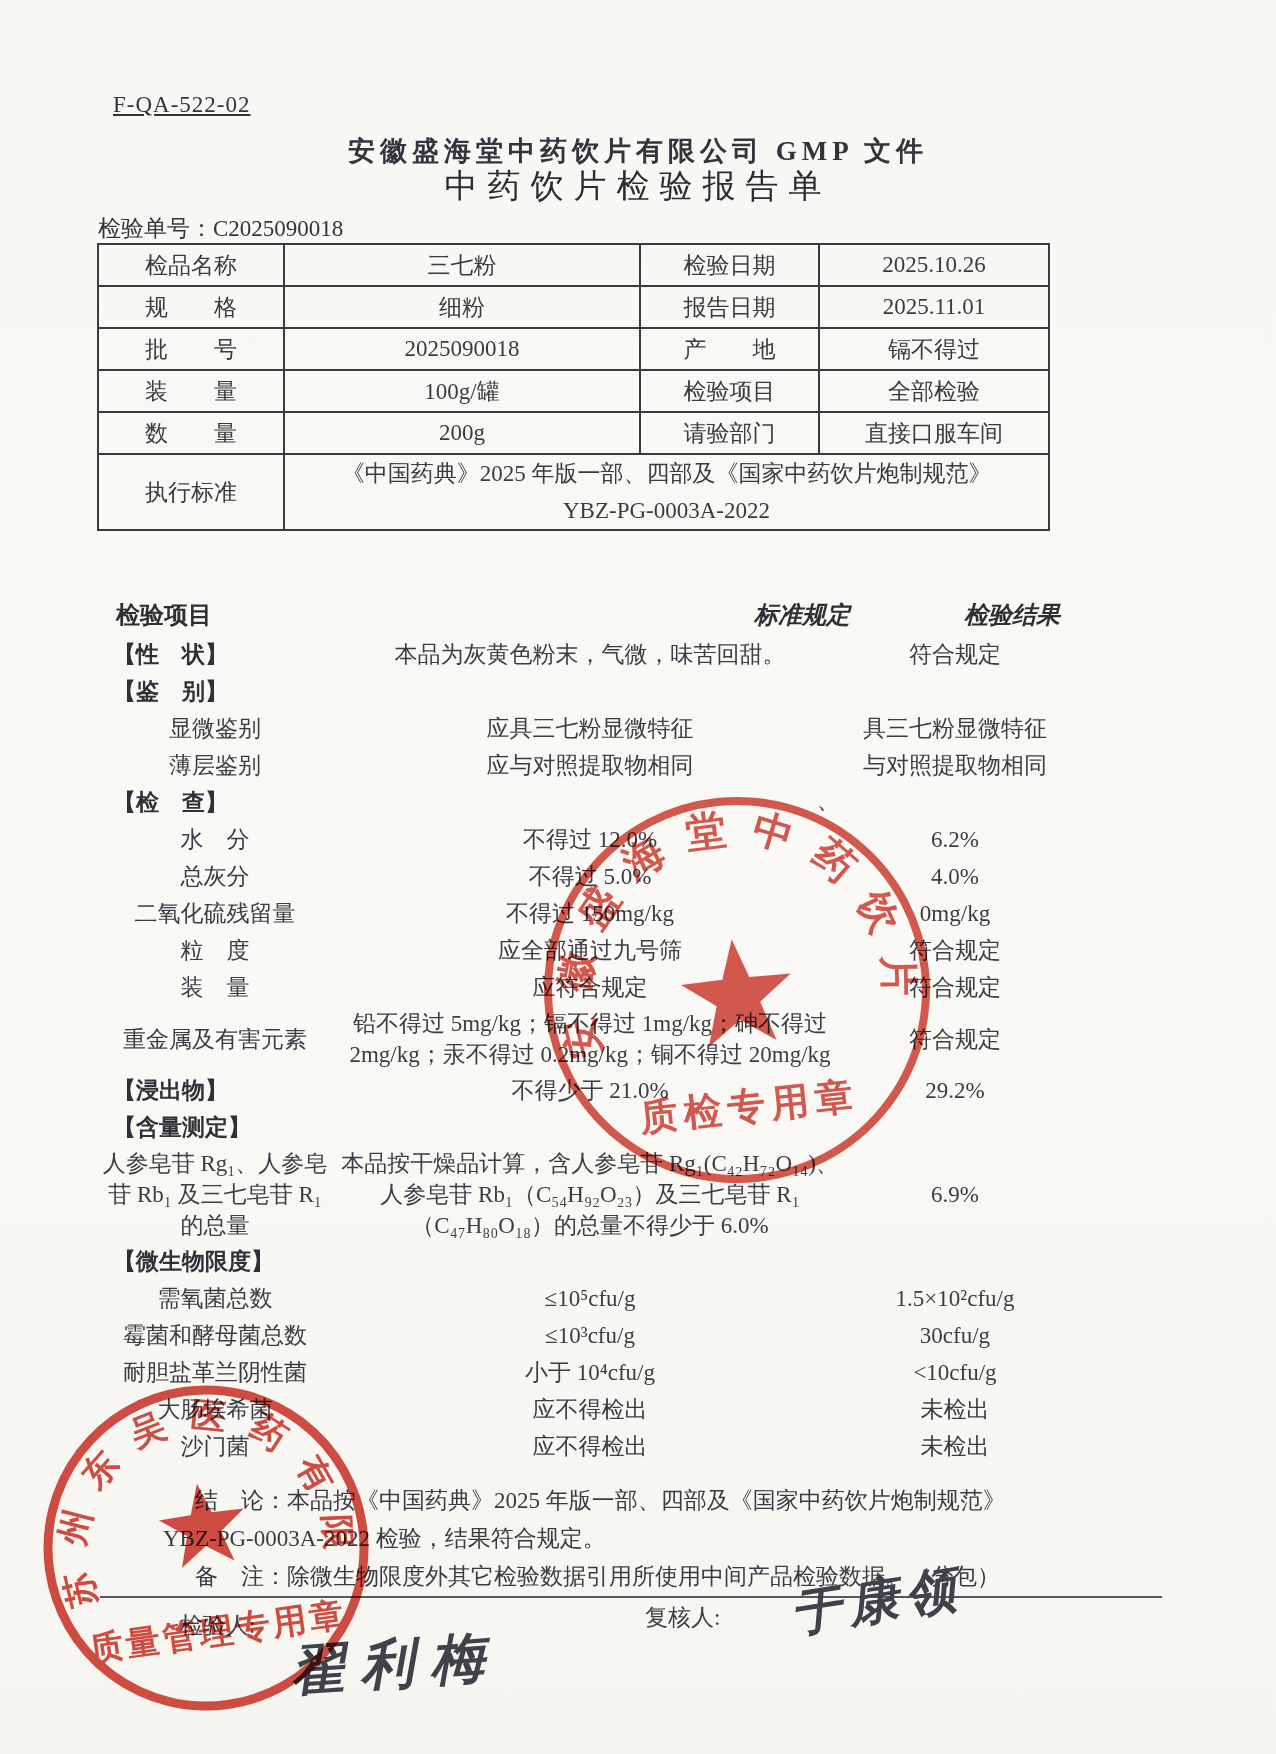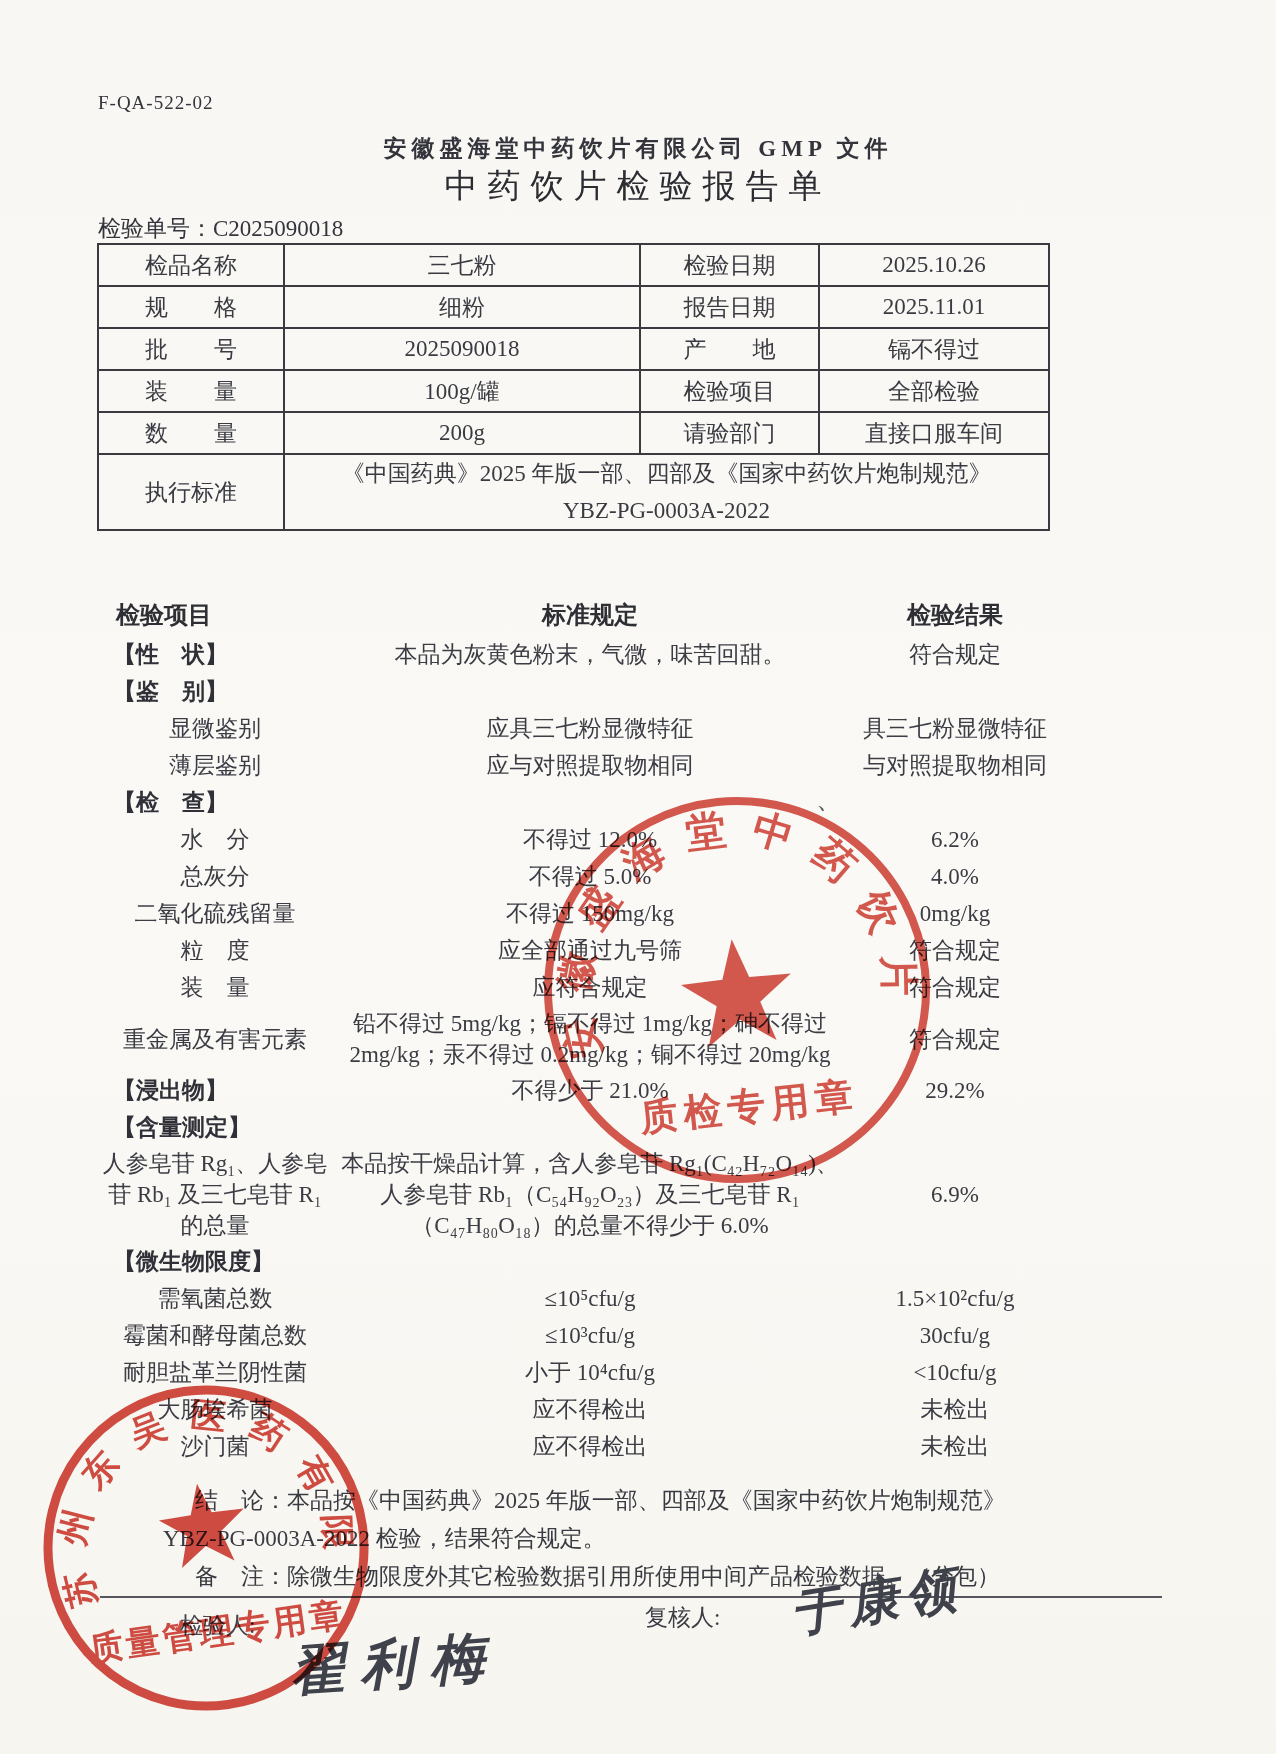--- a/index.html
+++ b/index.html
@@ -3,38 +3,38 @@
 <meta charset="utf-8">
 <style>
   html,body{margin:0;padding:0;background:#e9e7e2;}
   .page{
     position:relative;width:1276px;height:1754px;margin:0 auto;
     background:linear-gradient(180deg,#f8f7f3 0%,#faf9f5 55%,#f6f5f0 100%);
     font-family:"Liberation Serif","DejaVu Serif",serif;
     color:#34353c;overflow:hidden;
   }
   .abs{position:absolute;}
-  #form-code{left:98px;top:92px;font-size:19px;letter-spacing:1px;}
-  #company-line{left:0;top:133px;width:100%;text-align:center;font-size:23px;font-weight:600;letter-spacing:5px;}
+  #form-code{left:113px;top:92px;font-size:23px;letter-spacing:1px;text-decoration:underline;}
+  #company-line{left:0;top:133px;width:100%;text-align:center;font-size:27px;font-weight:600;letter-spacing:5px;}
   #doc-title{left:0;top:164px;width:100%;text-align:center;font-size:33px;font-weight:400;letter-spacing:10px;color:#2c2d33;}
   #report-no-line{left:98px;top:213px;font-size:23px;}
 
   table.info{
     position:absolute;left:97px;top:243px;border-collapse:collapse;
     font-size:23px;color:#3a3b42;table-layout:fixed;
   }
   table.info td{border:2px solid #3a3a40;padding:0 6px;height:40px;text-align:center;overflow:hidden;}
   td.w1{width:172px;} td.w2{width:342px;} td.w3{width:165px;} td.w4{width:216px;}
   td.exec-val{height:76px;margin-top:36px;}
   .exec-l1,.exec-l2{display:block;text-align:center;line-height:37px;}
 
   .res-wrap{position:absolute;left:100px;top:594px;width:960px;font-size:23px;color:#3b3c44;}
   .res-head{display:grid;grid-template-columns:230px 520px 210px;font-weight:700;color:#2e2f35;min-height:42px;align-items:center;font-size:24px;}
   .res-head .h1{text-align:left;padding-left:16px;}
-  .res-head .h2,.res-head .h3{text-align:center;}
+  .res-head .h2,.res-head .h3{text-align:right;font-style:italic;}
   .res-row{display:grid;grid-template-columns:230px 520px 210px;align-items:center;min-height:37px;}
   .res-row .c1{text-align:center;line-height:31px;}
   .res-row .c2{text-align:center;line-height:31px;padding:2px 0;}
   .res-row .c3{text-align:center;line-height:31px;}
   .res-row.section .c1{text-align:left;padding-left:13px;font-weight:600;color:#303138;}
 
   #conclusion{left:163px;top:1482px;width:980px;font-size:23px;line-height:37px;color:#3a3b42;}
   #conclusion p{margin:0 0 1px 0;}
   #conclusion p.indent{text-indent:32px;}
   #sign-rule{left:100px;top:1596px;width:1062px;border-top:2px solid #55565e;height:0;}

